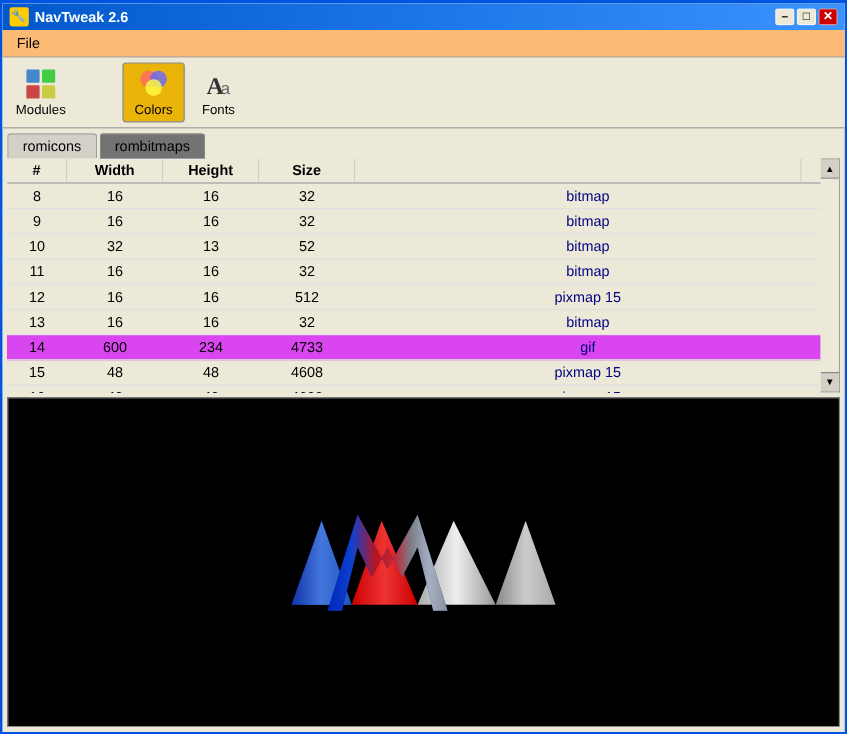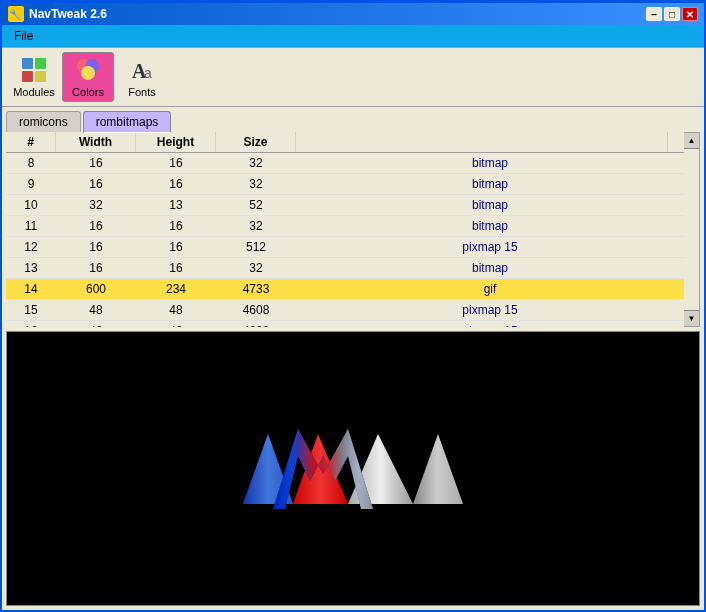--- a/index.html
+++ b/index.html
@@ -59,21 +59,21 @@
       cursor: pointer;
       border: 1px solid rgba(255,255,255,0.5);
       border-radius: 2px;
       color: white;
       font-weight: bold;
     }
     .title-btn.minimize { background: #ece9d8; color: #000; }
     .title-btn.maximize { background: #ece9d8; color: #000; }
     .title-btn.close { background: #cc0000; color: white; }
     .menu-bar {
-      background: #0ea5e9;
+      background: #fdba74;
       padding: 2px 4px;
       display: flex;
       border-bottom: 1px solid #a0a0a0;
       flex-shrink: 0;
     }
     .menu-item {
       padding: 2px 8px;
       cursor: pointer;
       font-size: 12px;
     }
@@ -92,21 +92,21 @@
       justify-content: center;
       width: 52px;
       height: 50px;
       padding: 2px;
       cursor: pointer;
       border: 1px solid transparent;
       border-radius: 3px;
       font-size: 11px;
       gap: 2px;
     }
-    .tool-btn.active { border-color: #888; background: #ec4899; border-width: 1px; }
+    .tool-btn.active { border-color: #888; background: #eab308; border-width: 1px; margin-left: 40px; }
     .tool-icon {
       width: 28px;
       height: 28px;
       display: flex;
       align-items: center;
       justify-content: center;
     }
     .content-area {
       flex: 1;
       display: flex;
@@ -122,21 +122,21 @@
     .tab {
       padding: 3px 12px;
       background: #d4d0c8;
       border: 1px solid #a0a0a0;
       border-bottom: none;
       cursor: pointer;
       font-size: 12px;
       border-radius: 3px 3px 0 0;
     }
     .tab.active {
-      background: #c4b5fd;
+      background: #737373;
       border-color: #888;
       border-bottom: 1px solid white;
       z-index: 1;
       margin-bottom: -1px;
     }
     .table-header {
       display: grid;
       grid-template-columns: 50px 80px 80px 80px 1fr 16px;
       background: #ece9d8;
       border-bottom: 1px solid #a0a0a0;
@@ -150,21 +150,21 @@
     }
     .table-body {
       overflow-y: auto;
       flex: 1;
     }
     .table-row {
       display: grid;
       grid-template-columns: 50px 80px 80px 80px 1fr;
       border-bottom: 1px solid #e0e0e0;
     }
-    .table-row.selected { background: #fde047; }
+    .table-row.selected { background: #d946ef; }
     .td {
       padding: 3px 6px;
       text-align: center;
       font-size: 12px;
       color: #000;
     }
     .td.type { color: #000080; text-align: center; }
     .preview-area {
       background: black;
       flex: 1;

